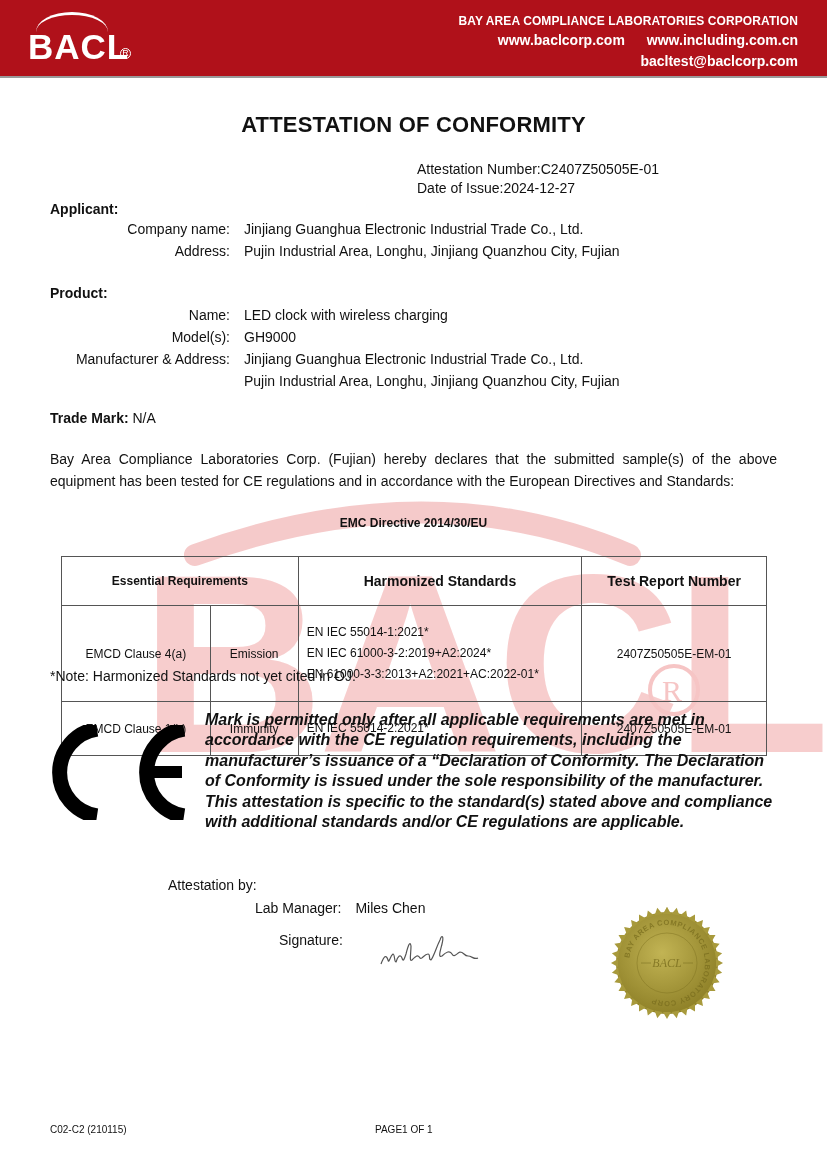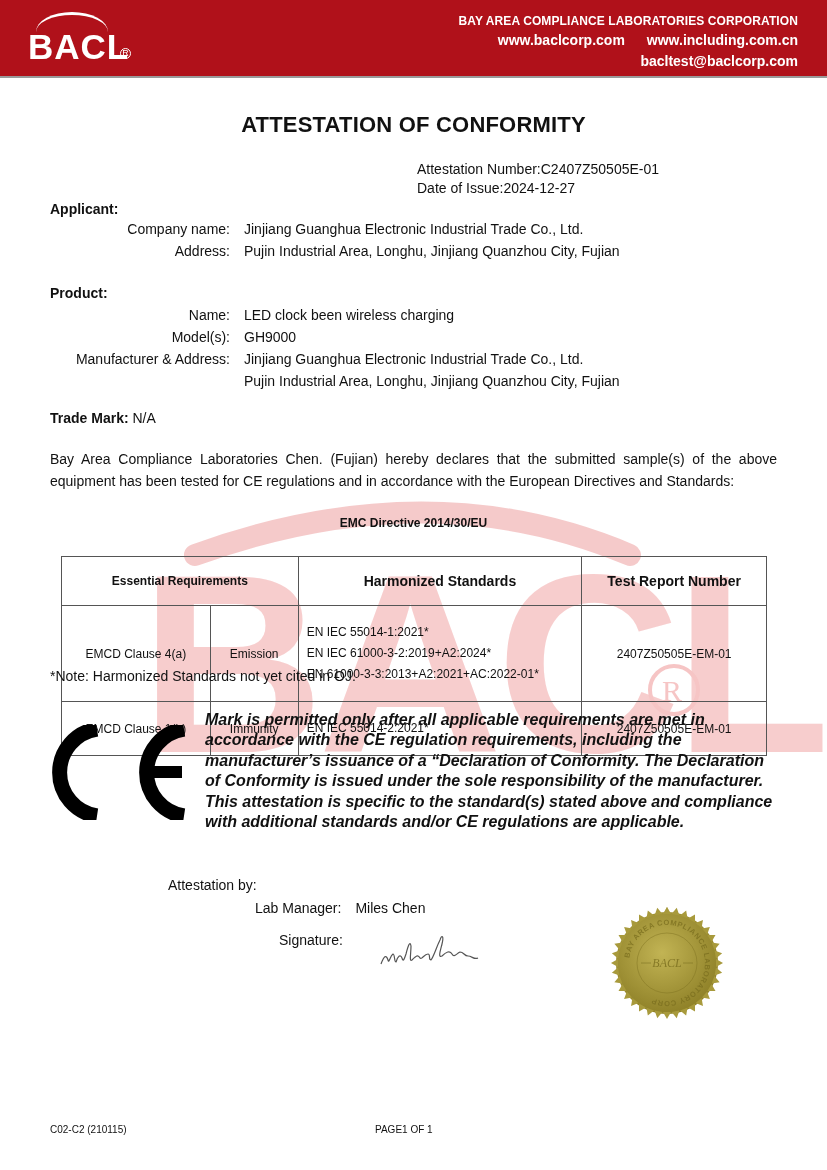--- a/index.html
+++ b/index.html
@@ -111,39 +111,39 @@
     <div class="row">
       <span class="k">Address:</span>
       <span class="v">Pujin Industrial Area, Longhu, Jinjiang Quanzhou City, Fujian</span>
     </div>
   </div>
 
   <div class="section-label" style="top:285px">Product:</div>
   <div class="kv" style="top:304px; left:0">
     <div class="row">
       <span class="k">Name:</span>
-      <span class="v">LED clock been wireless charging</span>
+      <span class="v">LED clock with wireless charging</span>
     </div>
     <div class="row">
       <span class="k">Model(s):</span>
       <span class="v">GH9000</span>
     </div>
     <div class="row">
       <span class="k">Manufacturer &amp; Address:</span>
       <span class="v">Jinjiang Guanghua Electronic Industrial Trade Co., Ltd.</span>
     </div>
     <div class="row">
       <span class="k"></span>
       <span class="v">Pujin Industrial Area, Longhu, Jinjiang Quanzhou City, Fujian</span>
     </div>
   </div>
 
   <div class="trademark"><b>Trade Mark:</b><span> N/A</span></div>
 
-  <div class="declaration">Bay Area Compliance Laboratories Chen. (Fujian) hereby declares that the submitted sample(s) of the above equipment has been tested for CE regulations and in accordance with the European Directives and Standards:</div>
+  <div class="declaration">Bay Area Compliance Laboratories Corp. (Fujian) hereby declares that the submitted sample(s) of the above equipment has been tested for CE regulations and in accordance with the European Directives and Standards:</div>
 
   <div class="directive">EMC Directive 2014/30/EU</div>
 
   <table class="std">
     <colgroup>
       <col style="width:149px">
         <col style="width:88px">
         <col style="width:284px">
         <col style="width:185px">
     </colgroup>

